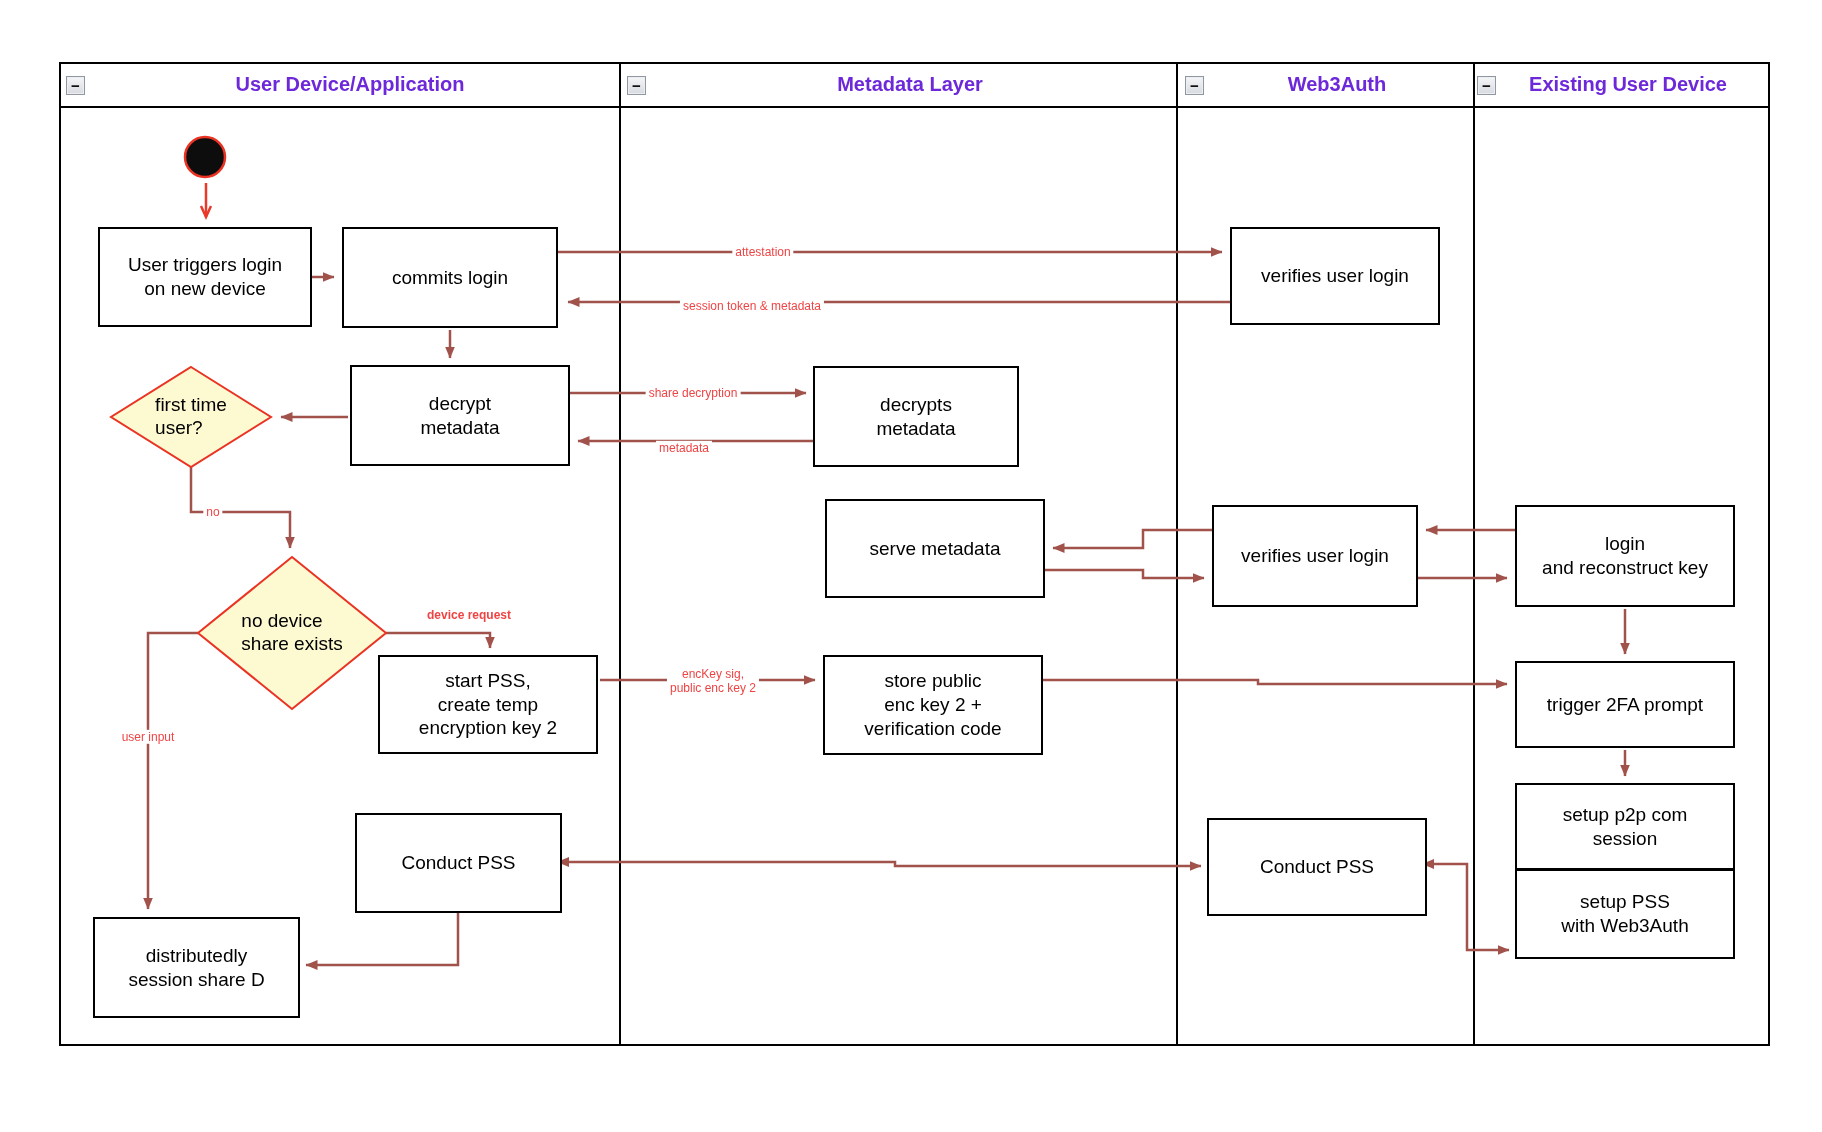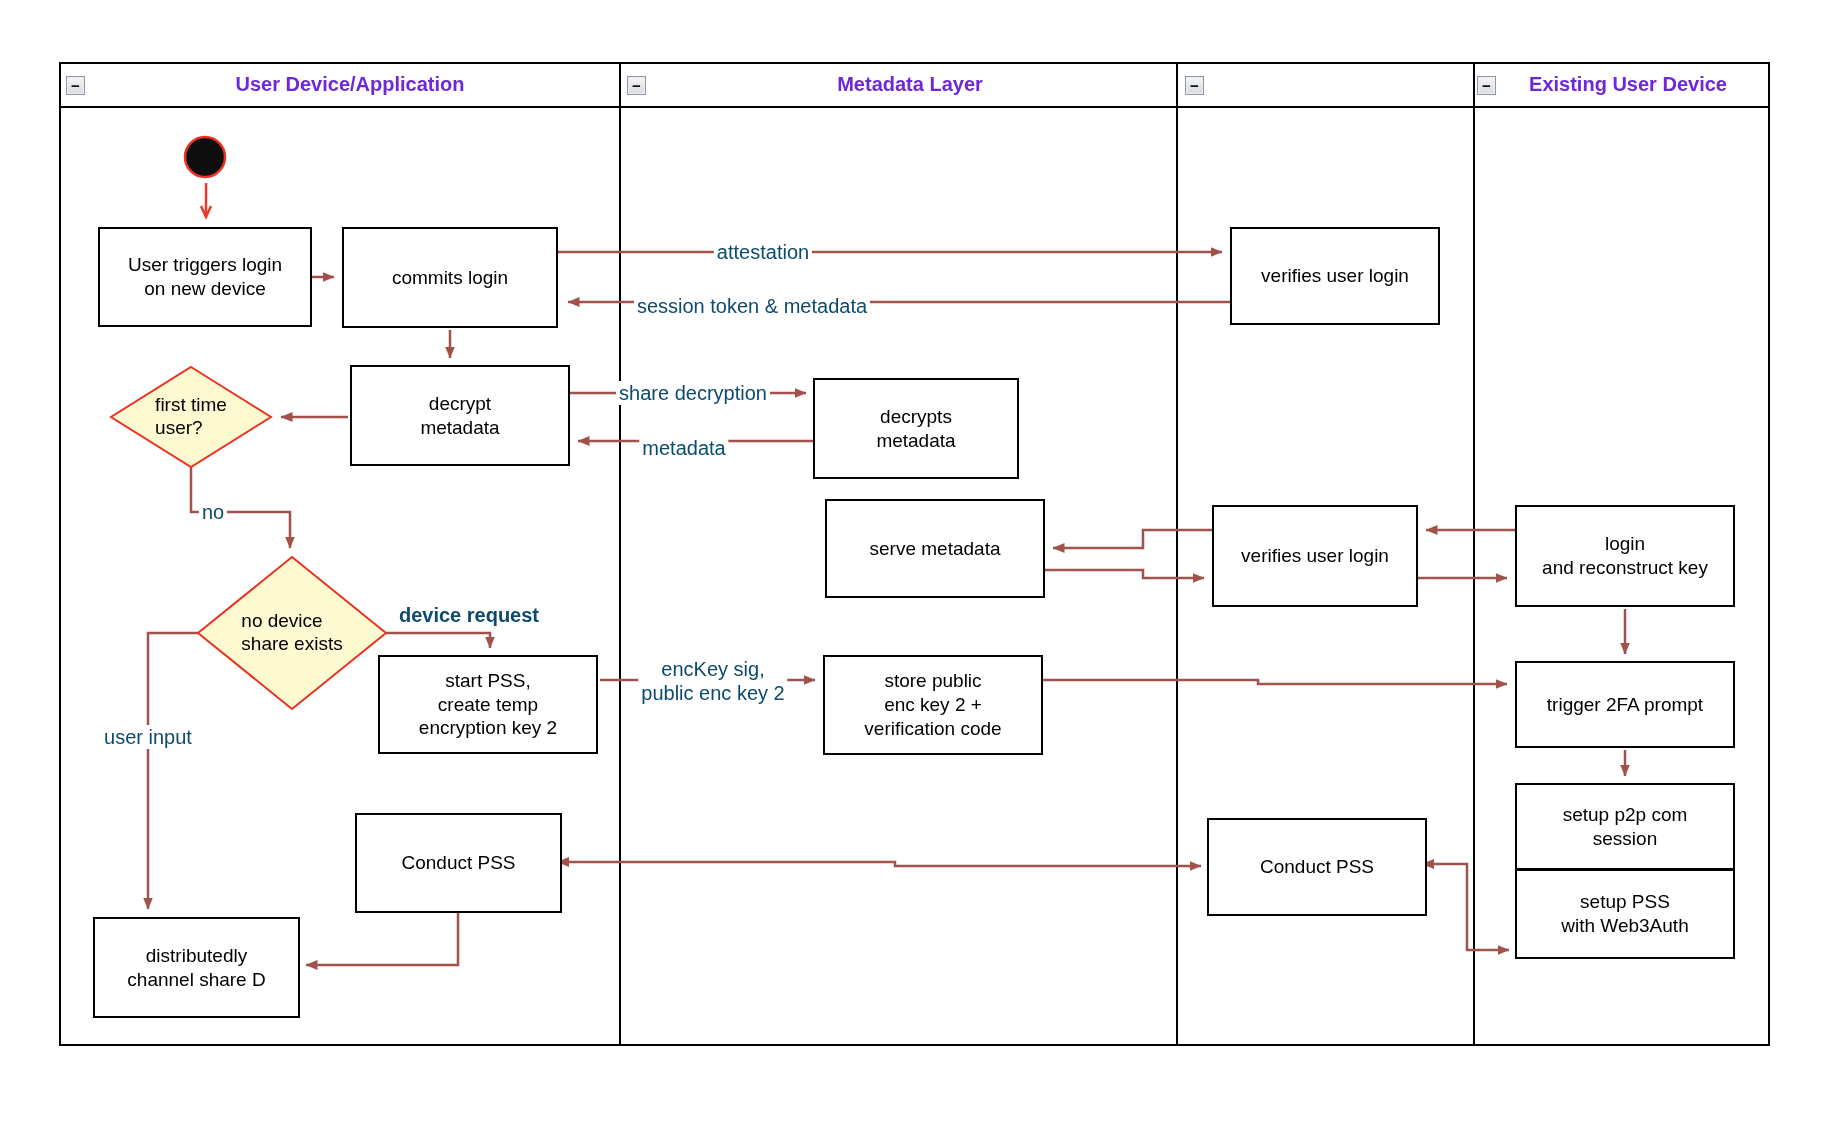--- a/index.html
+++ b/index.html
@@ -21,21 +21,21 @@
   svg.wires{position:absolute;left:0;top:0;width:1822px;height:1132px;pointer-events:none;}
 
   
   .node{position:absolute;border:2px solid #000;background:#fff;display:flex;align-items:center;justify-content:center;
     text-align:center;font-size:19px;color:#000;white-space:pre-line;line-height:1.25;}
   .dtext{position:absolute;transform:translate(-50%,-50%);font-size:19px;color:#000;
     white-space:pre-line;line-height:1.2;}
 
   
   .elabel{position:absolute;transform:translate(-50%,-50%);background:#fff;padding:0 3px;
-    font-size:20px;color:#0c4a6e;text-align:center;white-space:pre-line;line-height:1.2;}
+    font-size:12px;color:#ef4444;text-align:center;white-space:pre-line;line-height:1.2;}
   .elabel.no-bg{background:transparent;font-weight:bold;}
 </style>
 </head>
 <body>
 
 <div id="stage">
 
   <div class="frame"></div>
   <div class="hdr-divider"></div>
   <div class="lane-line" style="left:619px"></div>
@@ -50,20 +50,21 @@
     </div>
   <div class="collapse-btn" style="left:1185px;top:76px">
       <span>−</span>
     </div>
   <div class="collapse-btn" style="left:1477px;top:76px">
       <span>−</span>
     </div>
 
   <div class="lane-title" style="left:85px;width:530px">User Device/Application</div>
   <div class="lane-title" style="left:650px;width:520px">Metadata Layer</div>
+  <div class="lane-title" style="left:1206px;width:262px">Web3Auth</div>
   <div class="lane-title" style="left:1495px;width:266px">Existing User Device</div>
 
   <svg class="wires" viewBox="0 0 1822 1132">
     <defs>
       <marker id="ah" markerWidth="14" markerHeight="11" refX="11.5" refY="5" orient="auto" markerUnits="userSpaceOnUse">
         <path d="M0,0 L12,5 L0,10 z" fill="#A0524B"></path>
       </marker>
       <marker id="ahs" markerWidth="14" markerHeight="11" refX="1" refY="5" orient="auto-start-reverse" markerUnits="userSpaceOnUse">
         <path d="M0,0 L12,5 L0,10 z" fill="#A0524B"></path>
       </marker>
@@ -107,23 +108,23 @@
   <div class="node" style="left:98px;top:227px;width:210px;height:96px">User triggers login
 on new device</div>
   <div class="node" style="left:342px;top:227px;width:212px;height:97px">commits login</div>
   <div class="node" style="left:350px;top:365px;width:216px;height:97px">decrypt
 metadata</div>
   <div class="node" style="left:378px;top:655px;width:216px;height:95px">start PSS,
 create temp
 encryption key 2</div>
   <div class="node" style="left:355px;top:813px;width:203px;height:96px">Conduct PSS</div>
   <div class="node" style="left:93px;top:917px;width:203px;height:97px">distributedly
-channel share D</div>
+session share D</div>
 
-  <div class="node" style="left:813px;top:378px;width:202px;height:97px">decrypts
+  <div class="node" style="left:813px;top:366px;width:202px;height:97px">decrypts
 metadata</div>
   <div class="node" style="left:825px;top:499px;width:216px;height:95px">serve metadata</div>
   <div class="node" style="left:823px;top:655px;width:216px;height:96px">store public
 enc key 2 +
 verification code</div>
 
   <div class="node" style="left:1230px;top:227px;width:206px;height:94px">verifies user login</div>
   <div class="node" style="left:1212px;top:505px;width:202px;height:98px">verifies user login</div>
   <div class="node" style="left:1207px;top:818px;width:216px;height:94px">Conduct PSS</div>
 

